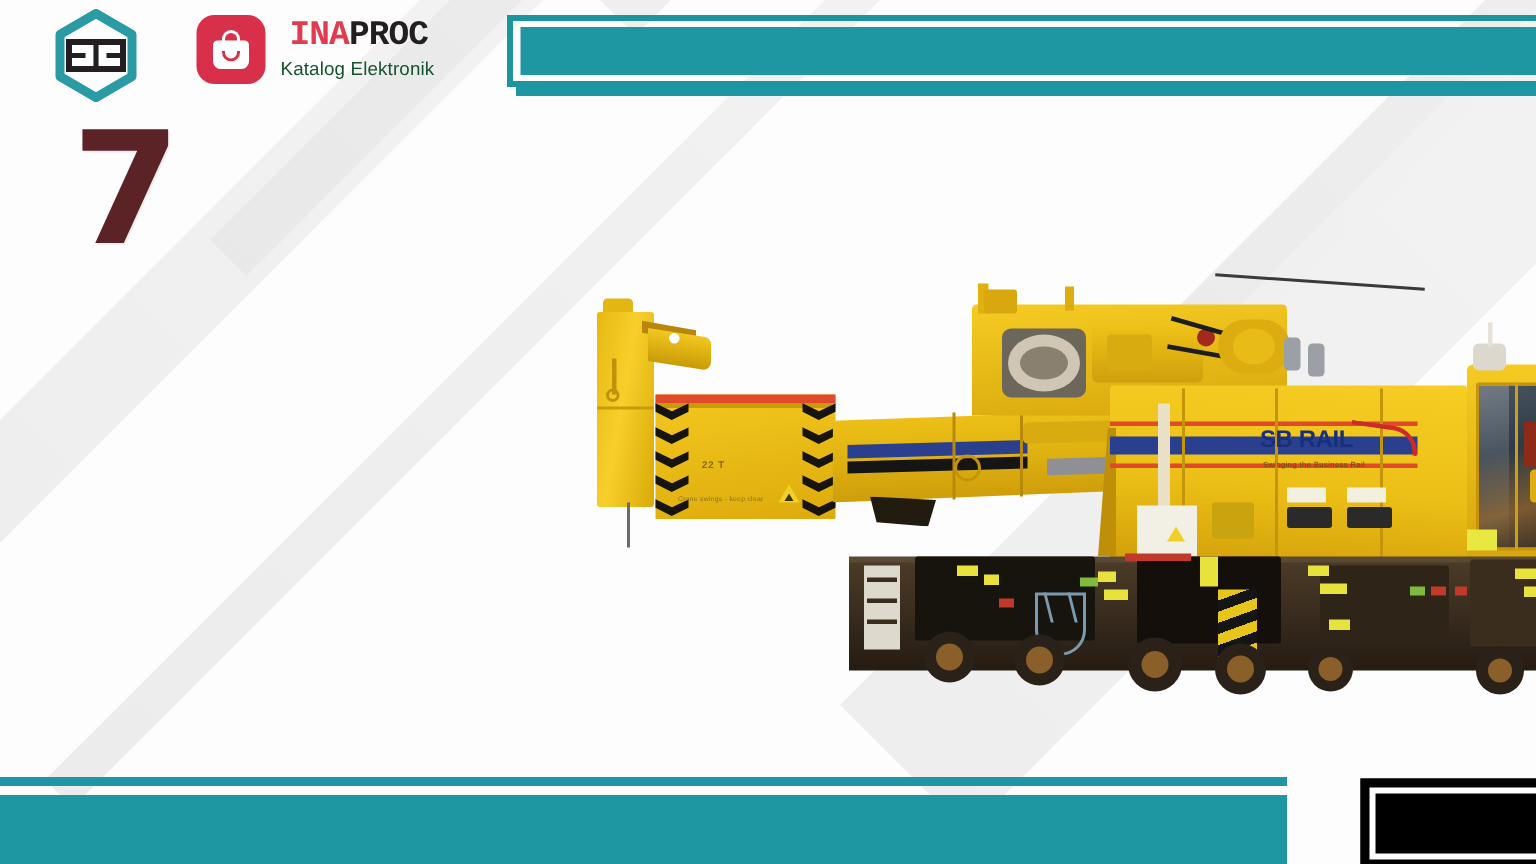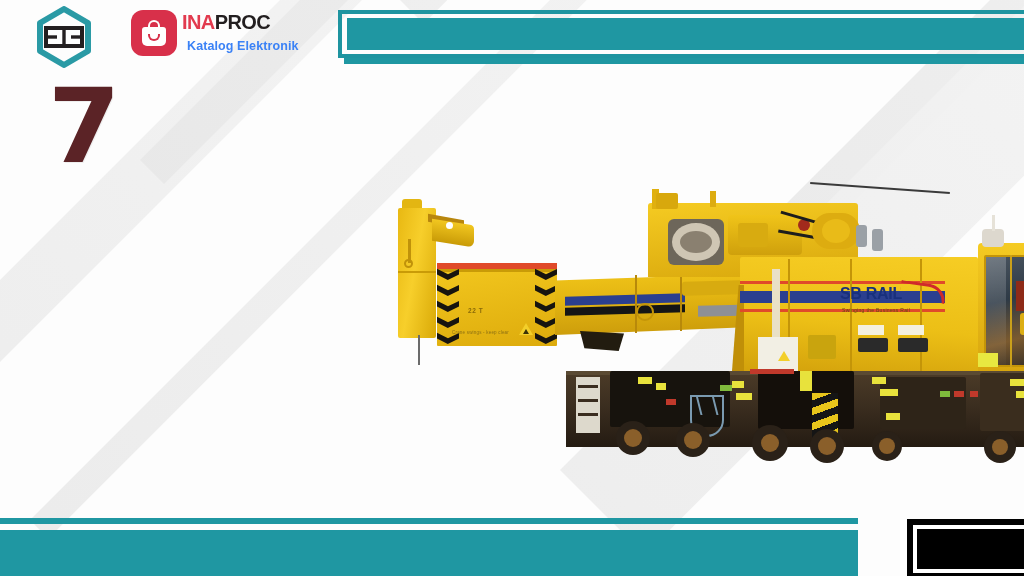--- a/index.html
+++ b/index.html
@@ -57,29 +57,30 @@
     position:absolute; left:6px; top:0; width:12px; height:11px;
     border:2.6px solid #ffffff; border-bottom:none;
     border-radius:7px 7px 0 0;
   }
   .bag-smile {
     position:absolute; left:6px; top:14px; width:12px; height:7px;
     border:2px solid #d8304a; border-top:none;
     border-radius:0 0 9px 9px;
   }
   .inaproc-word {
-    position:absolute; left:51px; top:4px;
-    font-size:20px; font-weight:bold; letter-spacing:-.6px;
+    position:absolute; left:62px; top:4px;
+    font-size:23px; font-weight:bold; letter-spacing:-.6px;
     line-height:1;
+    font-family:Liberation Mono, monospace;
   }
   .inaproc-word .ina { color:#e23a4e; }
   .inaproc-word .proc { color:#231f20; }
   .inaproc-sub {
     position:absolute; left:56px; top:31px;
-    font-size:12.5px; font-weight:bold; color:#3b82f6;
+    font-size:12.5px; font-weight:normal; color:#14532d;
     letter-spacing:.1px;
   }
 
   
   .top-frame {
     position:absolute; z-index:5;
     left:338px; top:10px; right:-6px; height:48px;
     border-left:4px solid #1e94a0;
     border-top:4px solid #1e94a0;
     border-bottom:4px solid #1e94a0;

